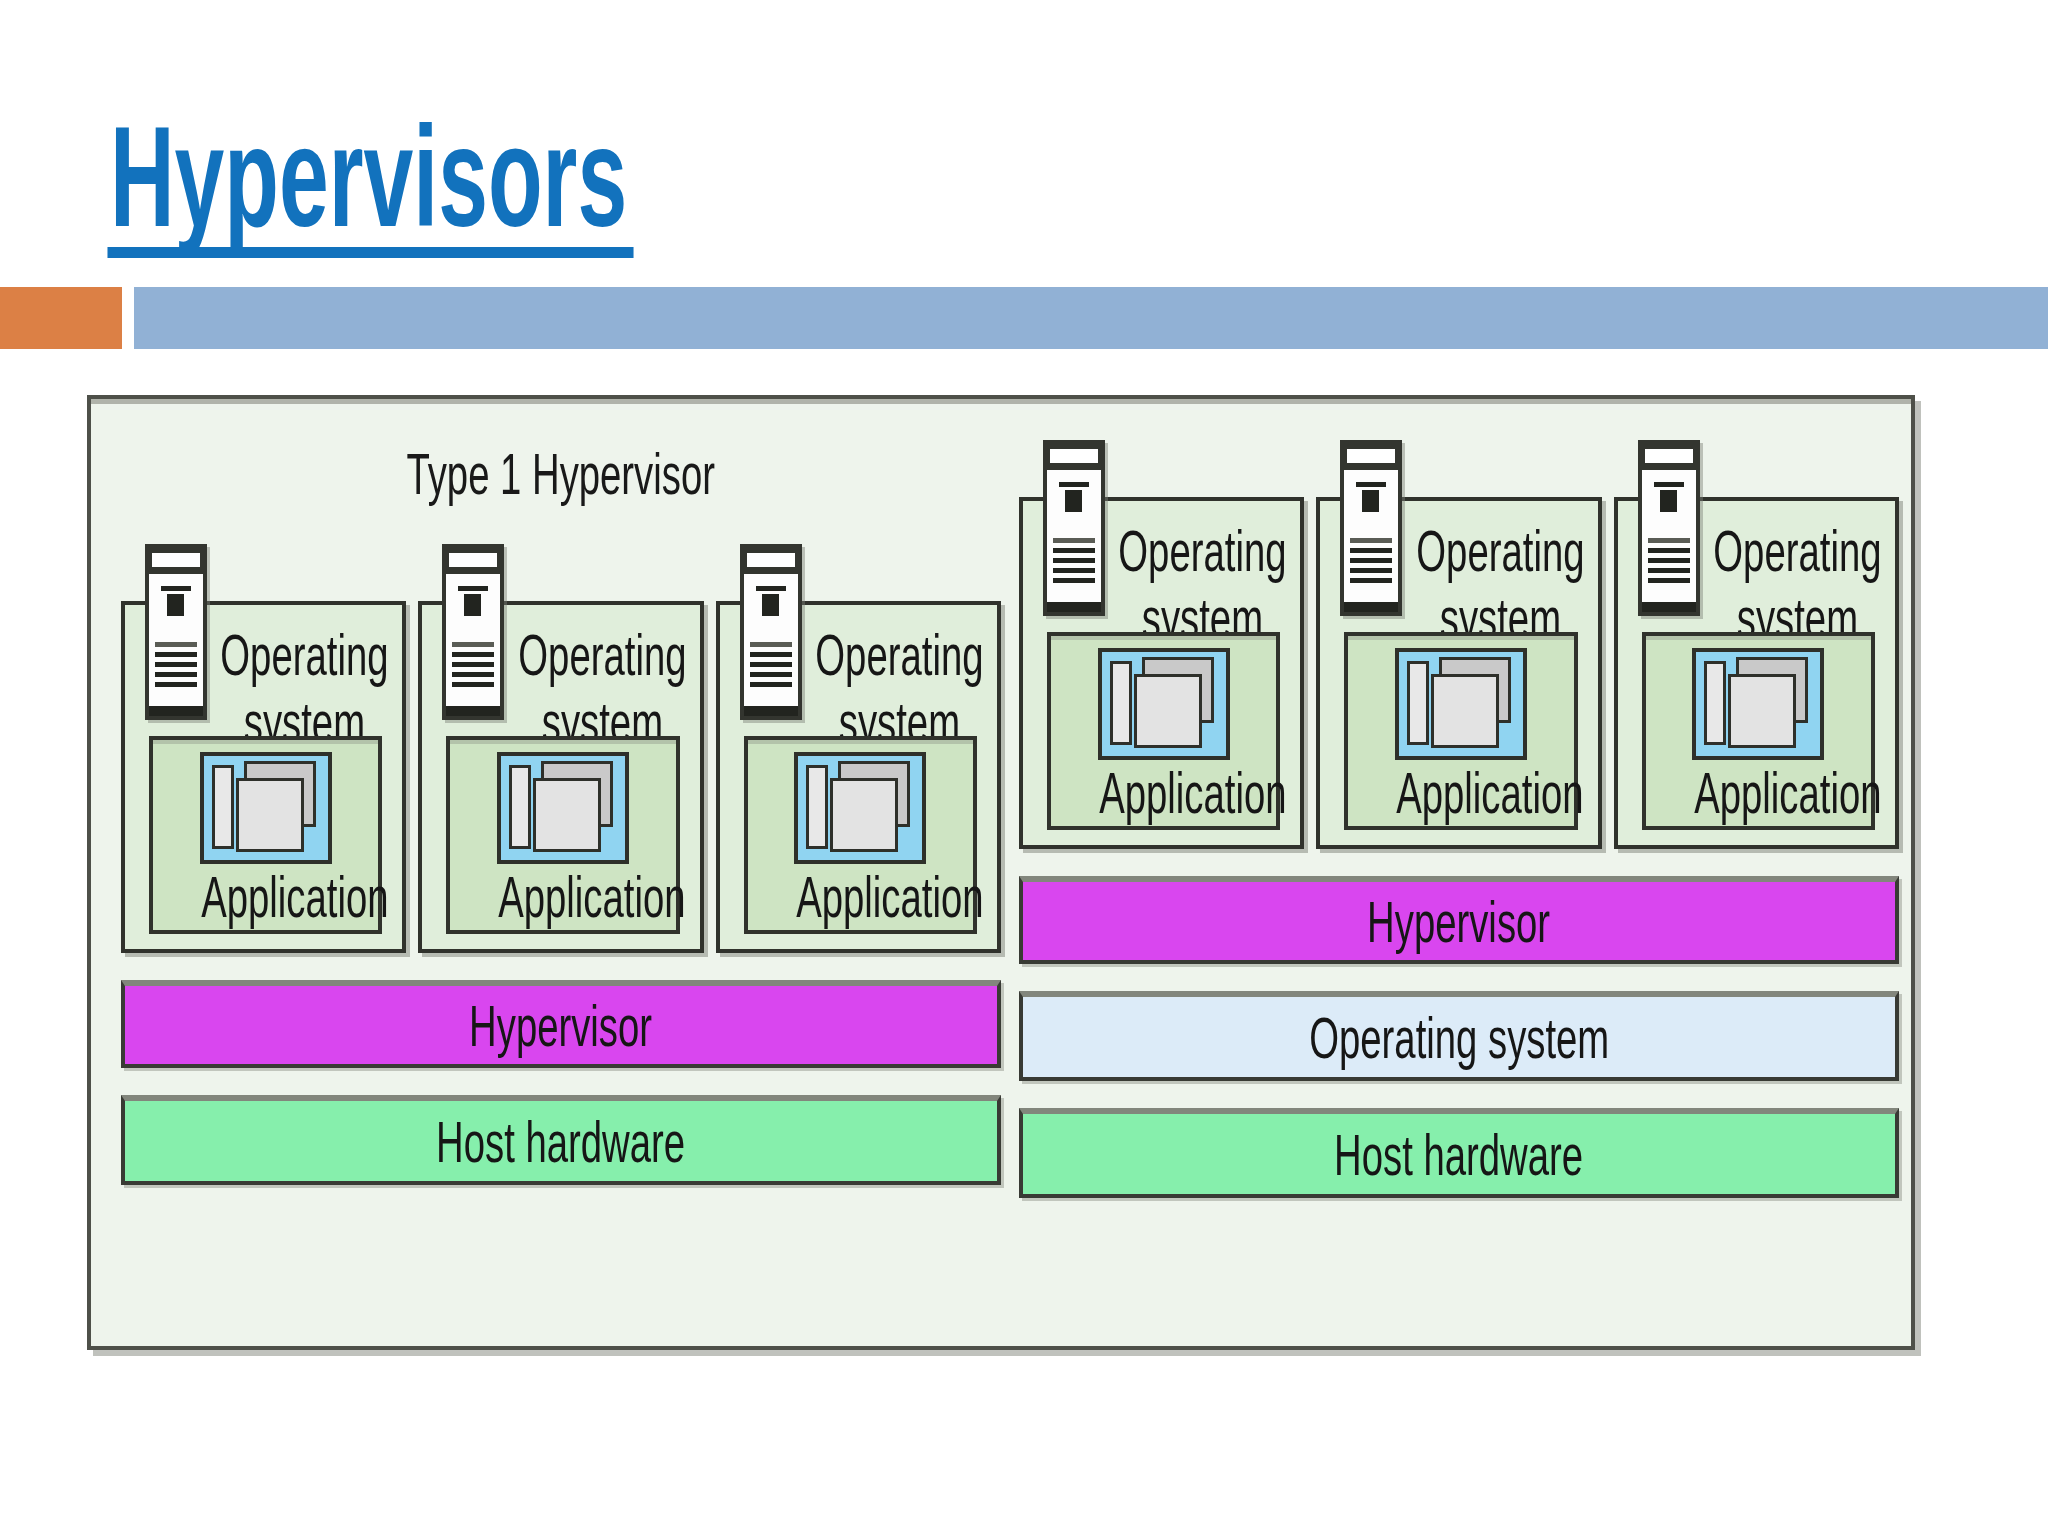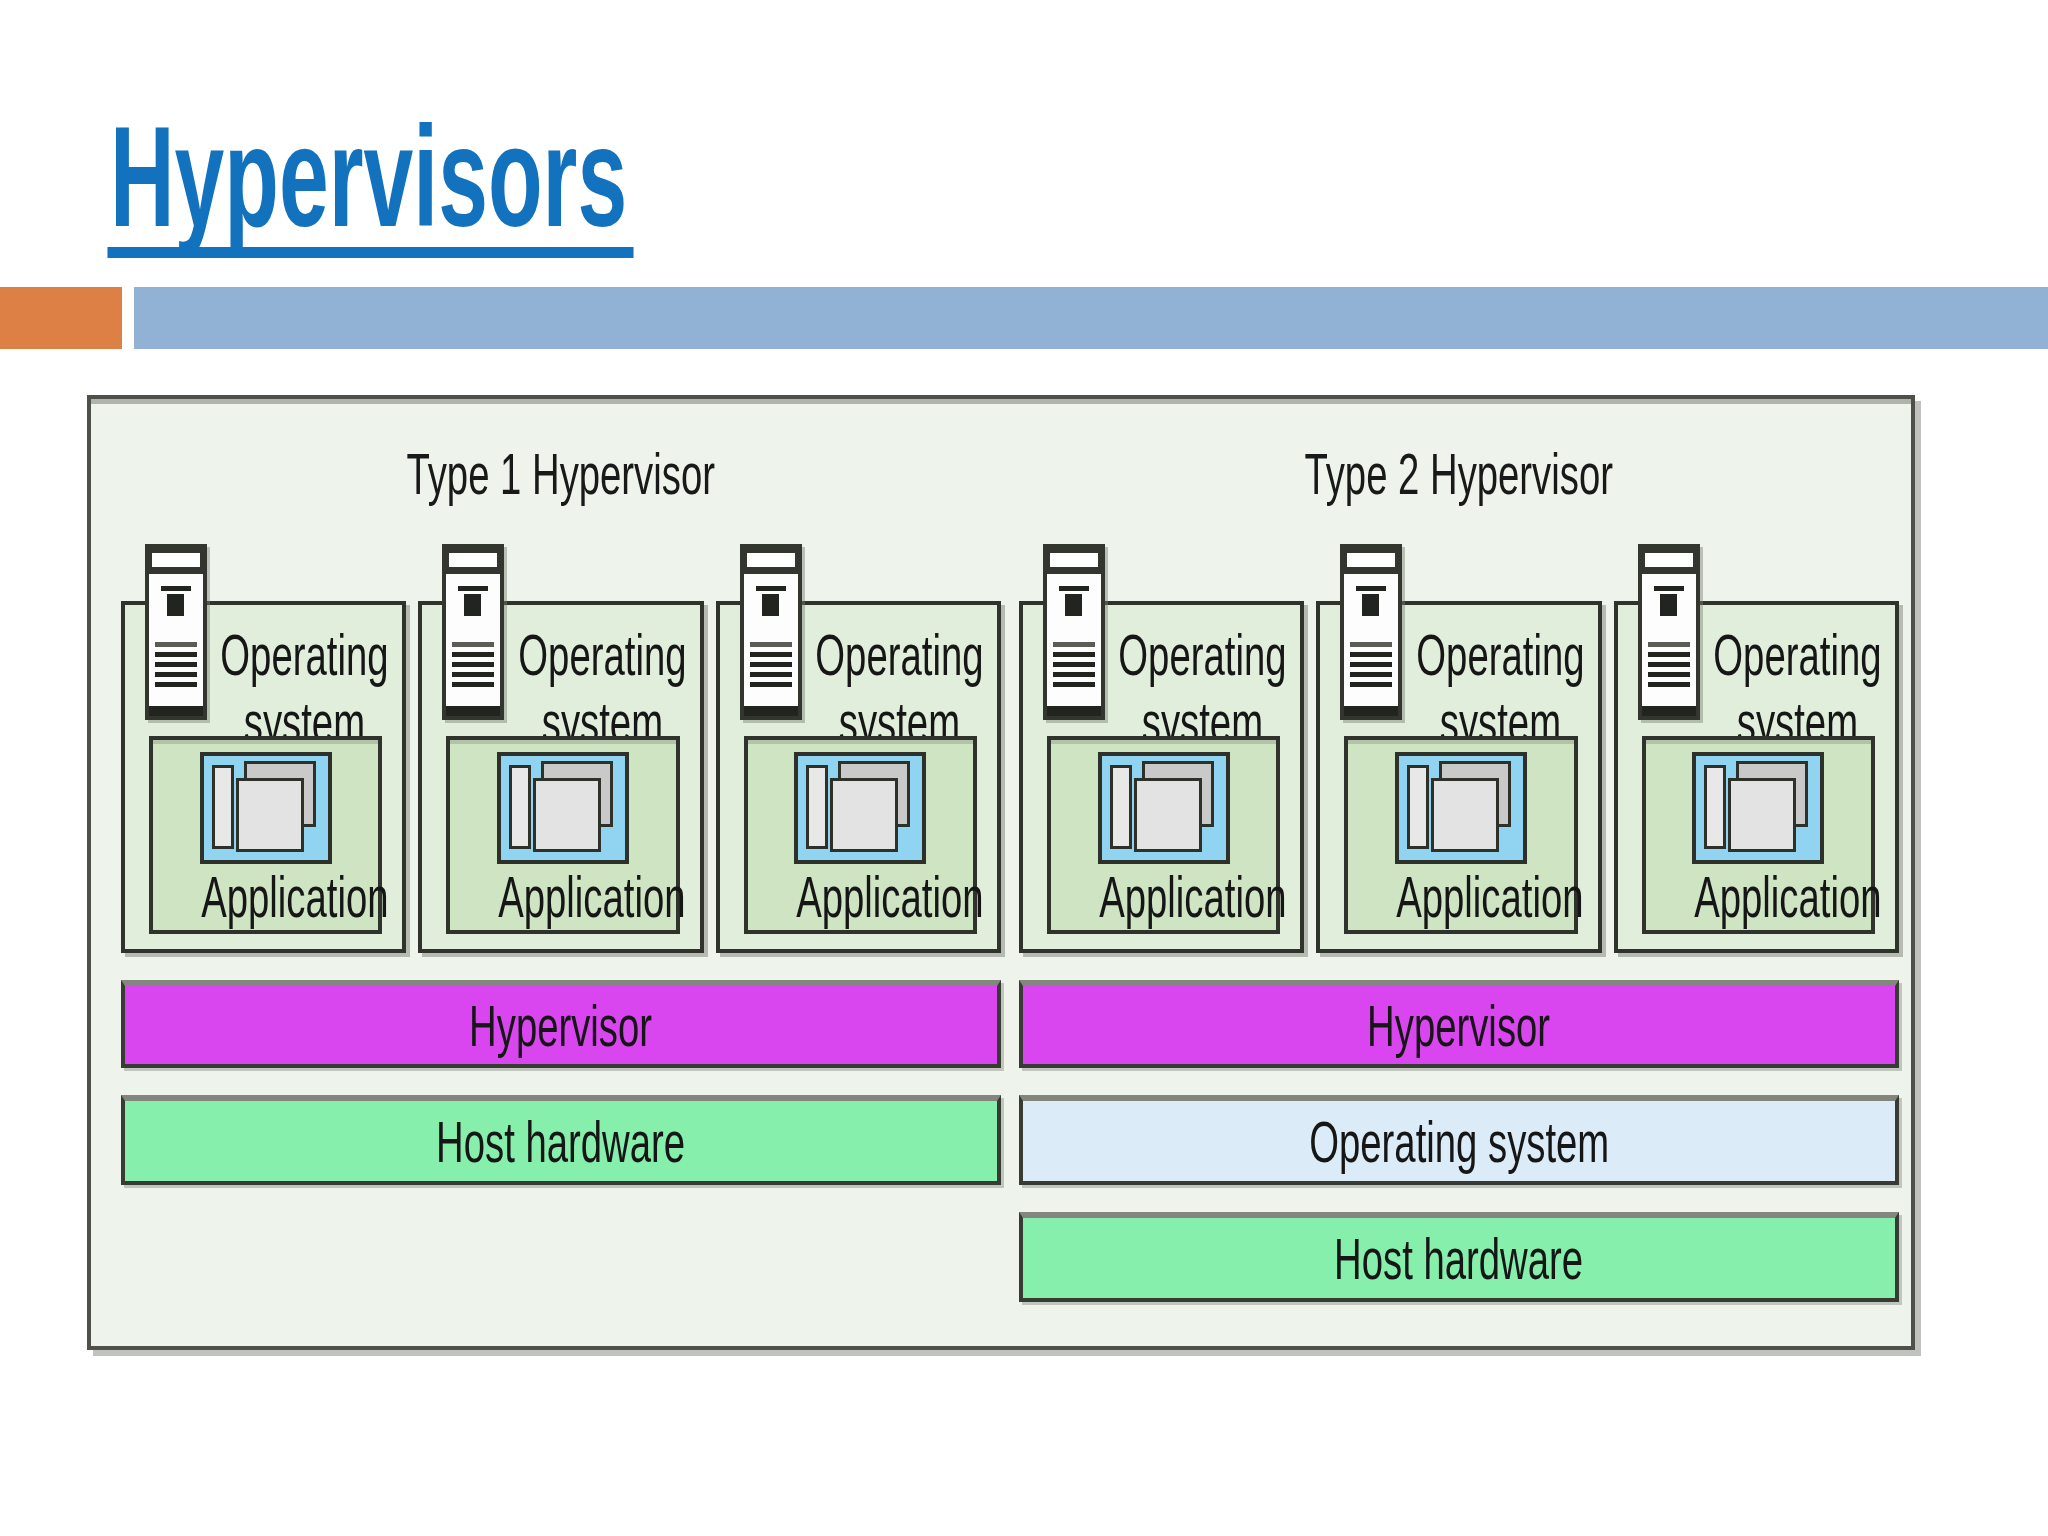--- a/index.html
+++ b/index.html
@@ -207,23 +207,20 @@
 
       <div class="bar bar-hypervisor">
         <span class="nr">Hypervisor</span>
       </div>
       <div class="bar bar-hw">
         <span class="nr">Host hardware</span>
       </div>
     </div>
 
     <div class="half">
-      <div class="type-label">
-        <span class="nr">Type 2 Hypervisor</span>
-      </div>
 
       <div class="vm-row">
 
         <div class="vm-box">
           <div class="tower">
             <div class="tower-cap">
                 <div class="tower-bay"></div>
               </div>
             <div class="tower-btn-line"></div>
               <div class="tower-btn"></div>

